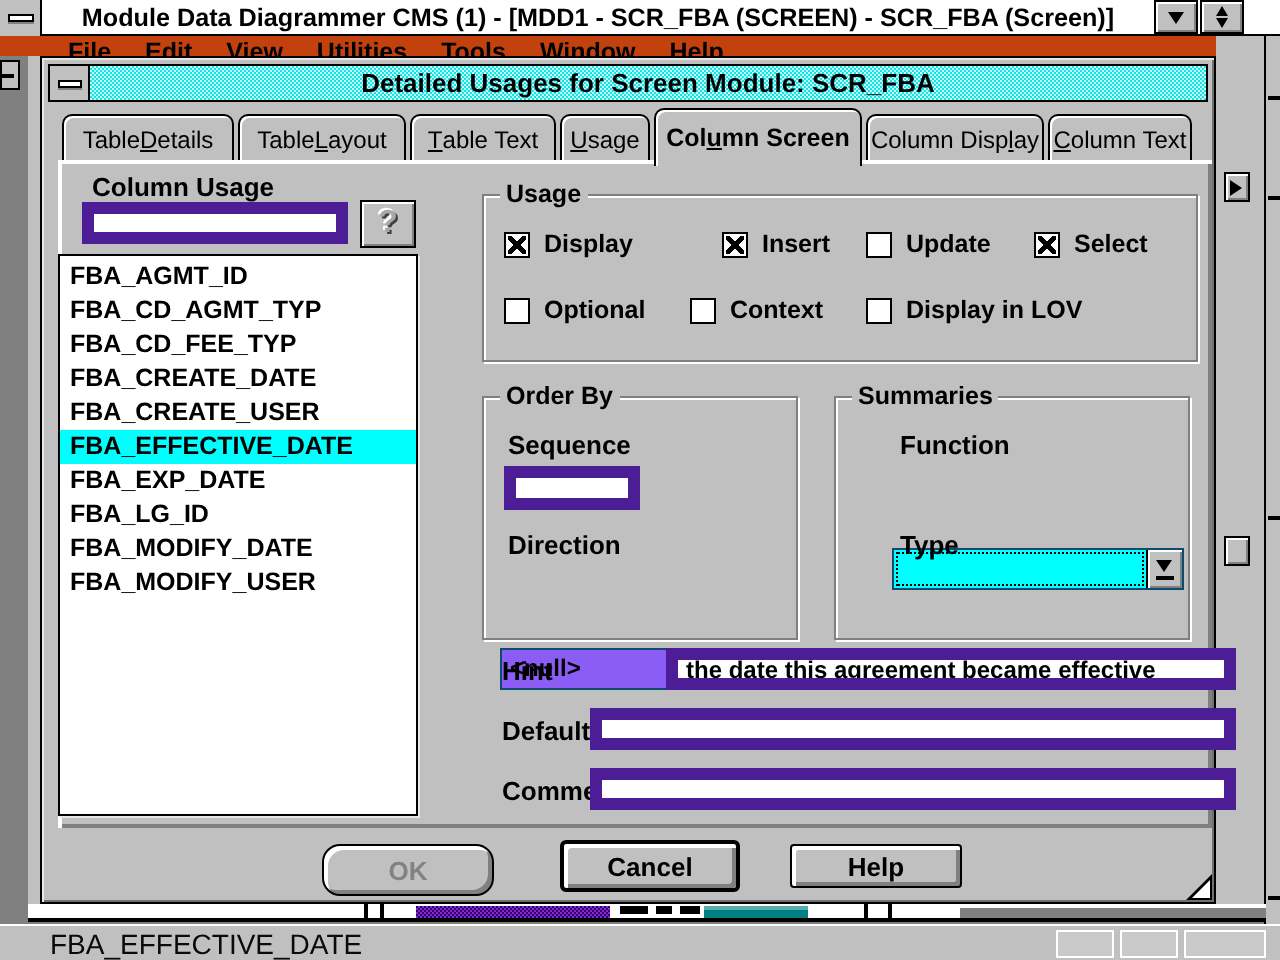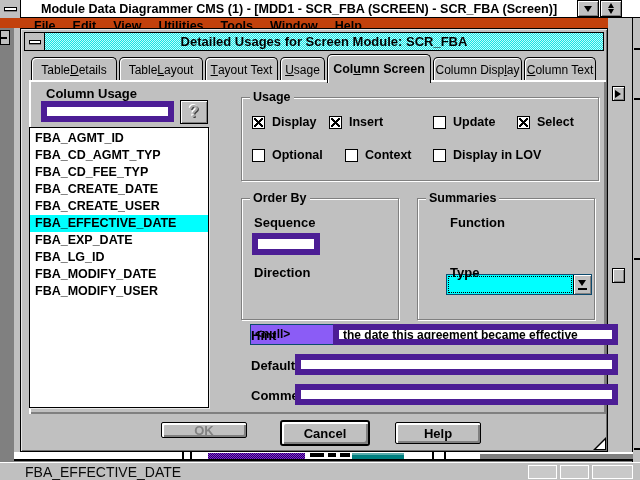--- a/index.html
+++ b/index.html
@@ -225,21 +225,21 @@
           <span>etails</span>
       </div>
       <div class="tab" style="width:84px;">
         <span>Table </span>
           <u>L</u>
           <span>ayout</span>
       </div>
       <div class="tab" style="width:73px;">
         <span></span>
           <u>T</u>
-          <span>ayout Text</span>
+          <span>able Text</span>
       </div>
       <div class="tab" style="width:45px;">
         <span></span>
           <u>U</u>
           <span>sage</span>
       </div>
       <div class="tab active" style="width:104px;">
         <span>Col</span>
           <u>u</u>
           <span>mn Screen</span>
@@ -276,21 +276,21 @@
       <div class="li">FBA_MODIFY_DATE</div>
       <div class="li">FBA_MODIFY_USER</div>
     </div>
 
     <div class="group" style="left:220px; top:68px; width:358px; height:84px; z-index:2;">
       <span class="group-label">Usage</span>
       <div class="cbrow" style="left:10px; top:17px;">
         <span class="cb checked"></span>
         <span class="cbl">Display</span>
       </div>
-      <div class="cbrow" style="left:87px; top:17px;">
+      <div class="cbrow" style="left:119px; top:17px;">
         <span class="cb checked"></span>
         <span class="cbl">Insert</span>
       </div>
       <div class="cbrow" style="left:191px; top:17px;">
         <span class="cb"></span>
         <span class="cbl">Update</span>
       </div>
       <div class="cbrow" style="left:275px; top:17px;">
         <span class="cb checked"></span>
         <span class="cbl">Select</span>
@@ -340,21 +340,21 @@
       </div>
     </div>
 
     <div class="lbl" style="left:230px; top:299px; z-index:2;">Hint</div>
     <input class="field" style="left: 312px; top: 295px; width: 285px; height: 21px; z-index: 2;" value="the date this agreement became effective">
     <div class="lbl" style="left:230px; top:329px; z-index:2;">Default</div>
     <input class="field" style="left: 274px; top: 325px; width: 323px; height: 21px; z-index: 2;" value="">
     <div class="lbl" style="left:230px; top:359px; z-index:2;">Comment</div>
     <input class="field" style="left: 274px; top: 355px; width: 323px; height: 21px; z-index: 2;" value="">
 
-    <div class="btn3d disabled" style="left:140px; top:393px; width:86px; height:16px;">OK</div>
+    <div class="btn3d disabled" style="left:140px; top:393px; width:86px; height:26px;border-radius:9px;">OK</div>
     <div class="default-ring" style="left:259px; top:391px; width:90px; height:26px;">
       <div class="btn3d">Cancel</div>
     </div>
     <div class="btn3d" style="left:374px; top:393px; width:86px; height:22px;">Help</div>
 
     <div class="fold" style="left:572px; top:408px;"></div>
   </div>
 
 </div>
 

